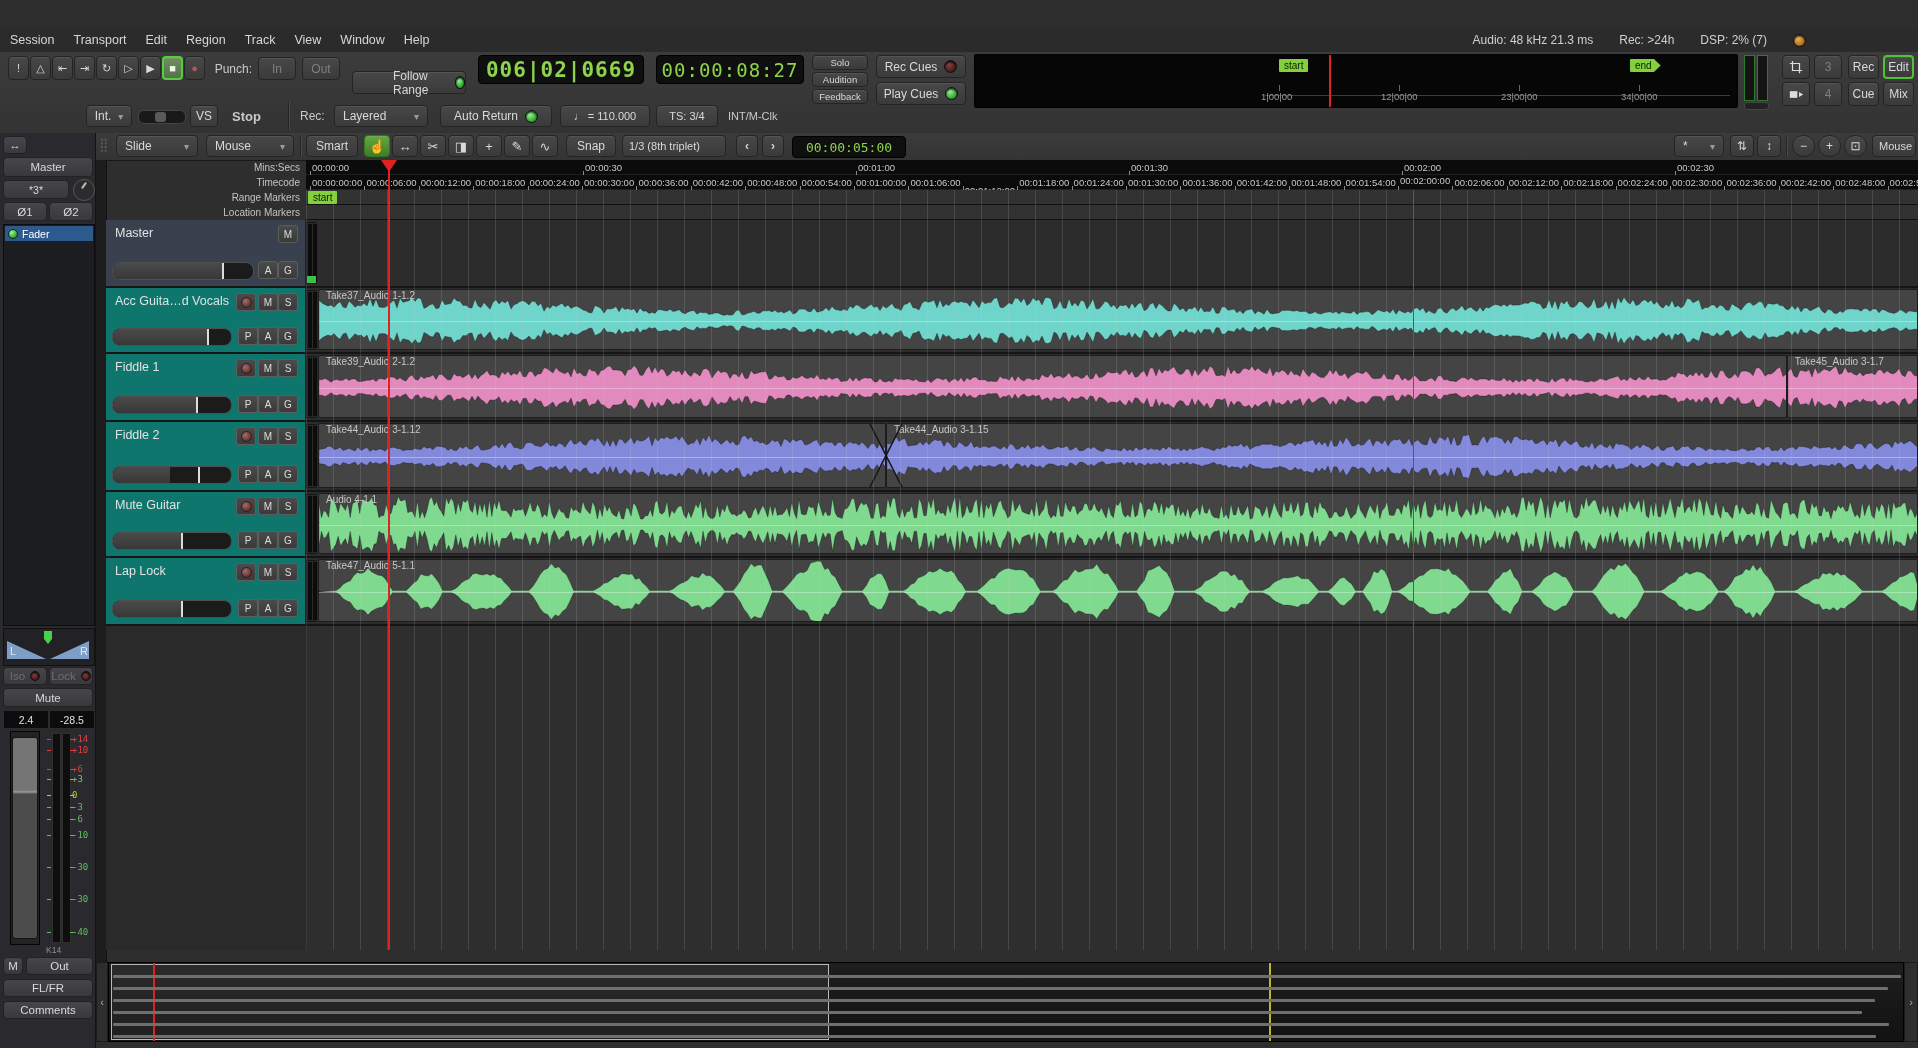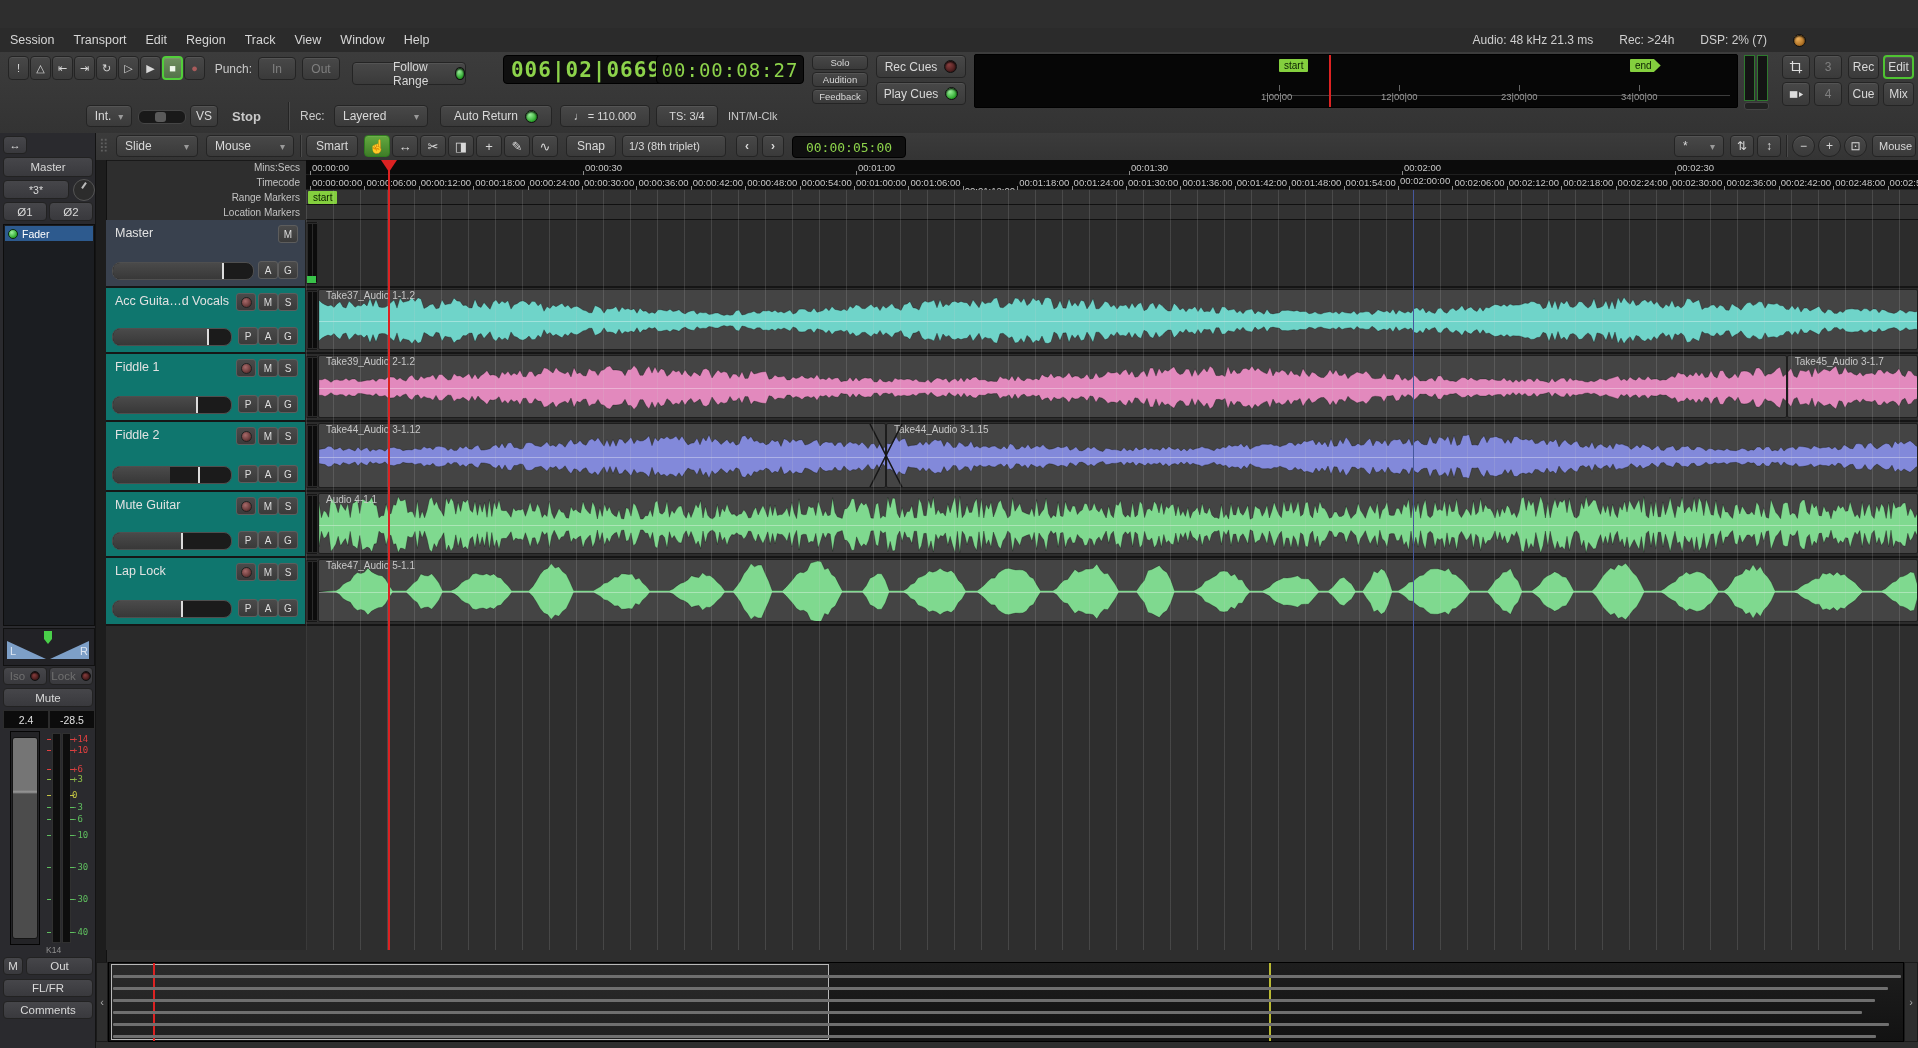--- a/index.html
+++ b/index.html
@@ -118,26 +118,26 @@
         <div class="btn" style="left: 118px; top: 4px; width: 21px; height: 24px; font-size: 11px;">▷</div>
         <div class="btn" style="left: 140px; top: 4px; width: 21px; height: 24px; font-size: 11px;">▶</div>
         <div class="btn active" style="left: 162px; top: 4px; width: 21px; height: 24px; font-size: 11px;">■</div>
         <div class="btn" style="left: 184px; top: 4px; width: 21px; height: 24px; font-size: 11px; color: rgb(168, 91, 91);">●</div>
       </div>
 
     <span class="lbl" style="left:208px;top:10px;width:44px;text-align:right;">Punch:</span>
     <div class="btn gray" style="left:258px;top:5px;width:38px;height:23px;">In</div>
     <div class="btn gray" style="left:302px;top:5px;width:38px;height:23px;">Out</div>
 
-    <div class="btn" style="left:352px;top:10px;width:114px;height:23px;gap:7px;padding-left:40px;">
+    <div class="btn" style="left:352px;top:19px;width:114px;height:23px;gap:7px;padding-left:40px;">
       <span>Follow Range</span>
       <span class="led green"></span>
     </div>
 
-    <div class="clock" style="left:478px;top:3px;width:164px;height:27px;font-size:21px;font-weight:bold;letter-spacing:1px;margin-left:25px;">006|02|0669</div>
+    <div class="clock" style="left:478px;top:3px;width:164px;height:27px;font-size:21px;font-weight:bold;letter-spacing:1px;">006|02|0669</div>
     <div class="clock" style="left:656px;top:3px;width:146px;height:27px;font-size:19px;letter-spacing:1px;">00:00:08:27</div>
 
     <div class="btn" style="left:812px;top:3px;width:56px;height:15px;font-size:9.5px;">Solo</div>
     <div class="btn" style="left:812px;top:20px;width:56px;height:15px;font-size:9.5px;">Audition</div>
     <div class="btn" style="left:812px;top:37px;width:56px;height:15px;font-size:9.5px;">Feedback</div>
 
     <div class="btn" style="left:876px;top:3px;width:90px;height:23px;gap:7px;">
       <span>Rec Cues</span>
       <span class="led darkred"></span>
     </div>

